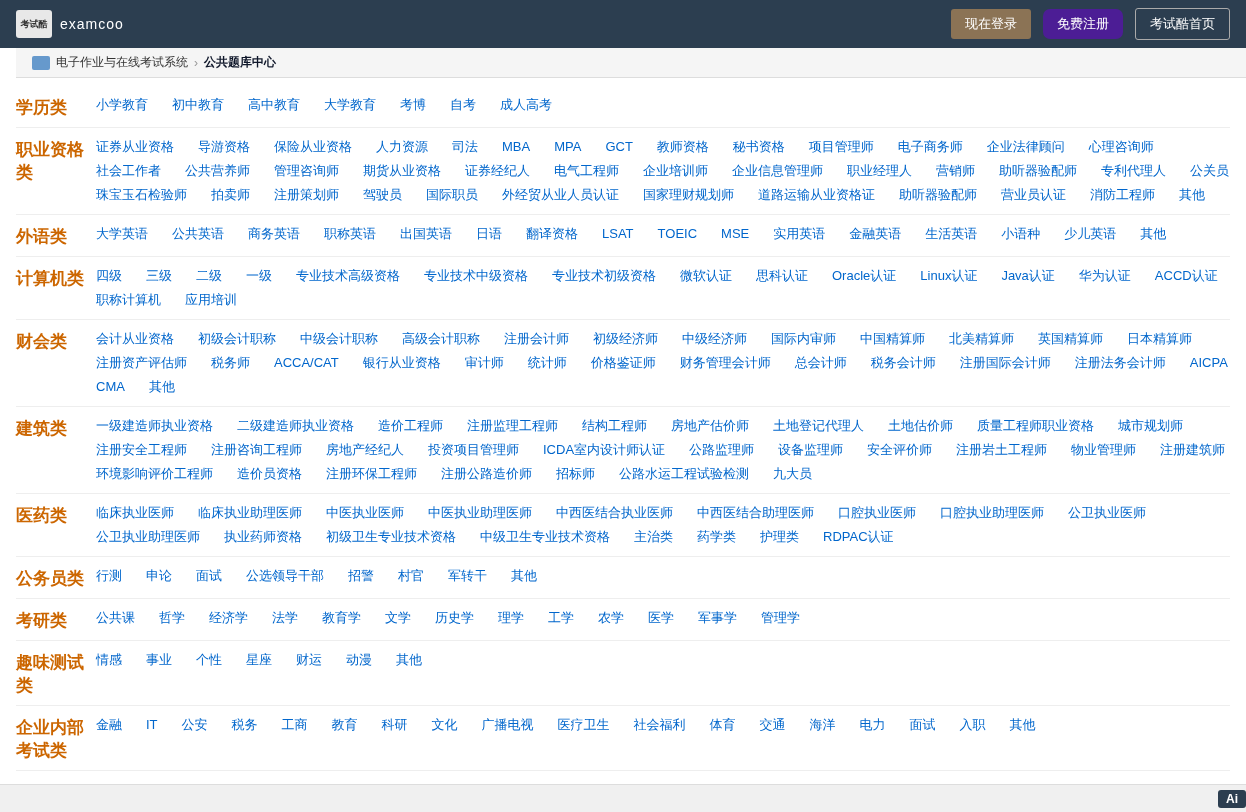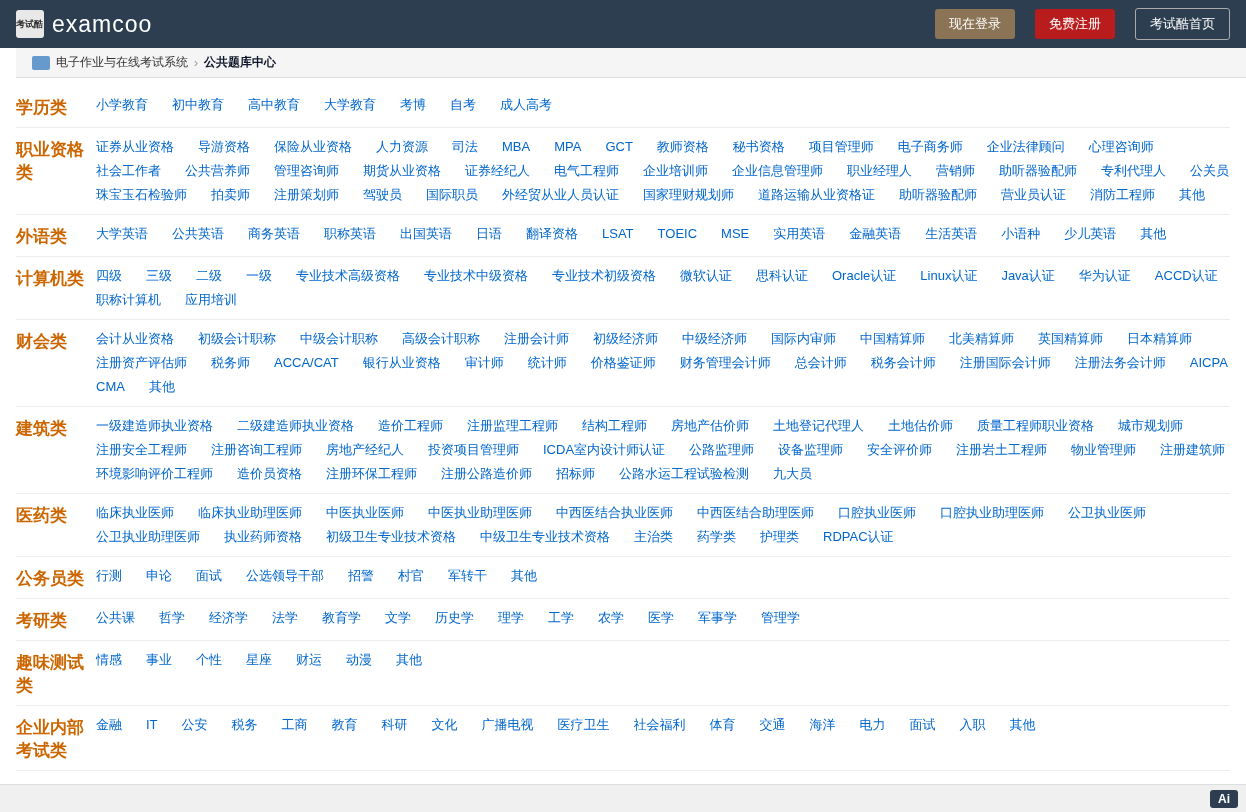--- a/index.html
+++ b/index.html
@@ -12,57 +12,59 @@
       display: flex;
       align-items: center;
       padding: 0 16px;
     }
     #logo-area {
       display: flex;
       align-items: center;
       flex: 1;
     }
     #logo-icon {
-      width: 28px;
+      width: 36px;
       height: 28px;
       background: #e8e8e8;
       border-radius: 3px;
       display: flex;
       align-items: center;
+      justify-content: center;
       font-size: 10px;
       color: #333;
       font-weight: bold;
       margin-right: 8px;
     }
     #logo-text {
       color: #fff;
-      font-size: 23px;
+      font-size: 14px;
       letter-spacing: 1px;
     }
     #header-buttons {
       display: flex;
-      gap: 20px;
+      gap: 12px;
       align-items: center;
       justify-content: center;
     }
     .header-btn {
       padding: 6px 14px;
       border-radius: 3px;
       font-size: 13px;
       cursor: pointer;
       border: none;
       font-family: inherit;
     }
     .btn-login {
       background: #8b7355;
       color: #fff;
     }
     .btn-register {
-      background: #b91c1c;
+      background: #4c1d95;
       color: #fff;
+      border-radius: 7px;
     }
     .btn-home {
       background: transparent;
       color: #fff;
       border: 1px solid #aaa;
     }
 
     
     #breadcrumb {
       background: #f5f5f5;
@@ -119,21 +121,21 @@
       cursor: pointer;
       font-size: 13px;
       line-height: 22px;
       white-space: nowrap;
     }
 
     
     #footer {
       background: #f0f0f0;
       border-top: 1px solid #ddd;
-      padding: 4px 8px;
+      padding: 4px 0;
       display: flex;
       align-items: center;
       justify-content: flex-end;
       font-size: 11px;
       color: #666;
       position: fixed;
       bottom: 0;
       left: 0;
       right: 0;
       height: 28px;

